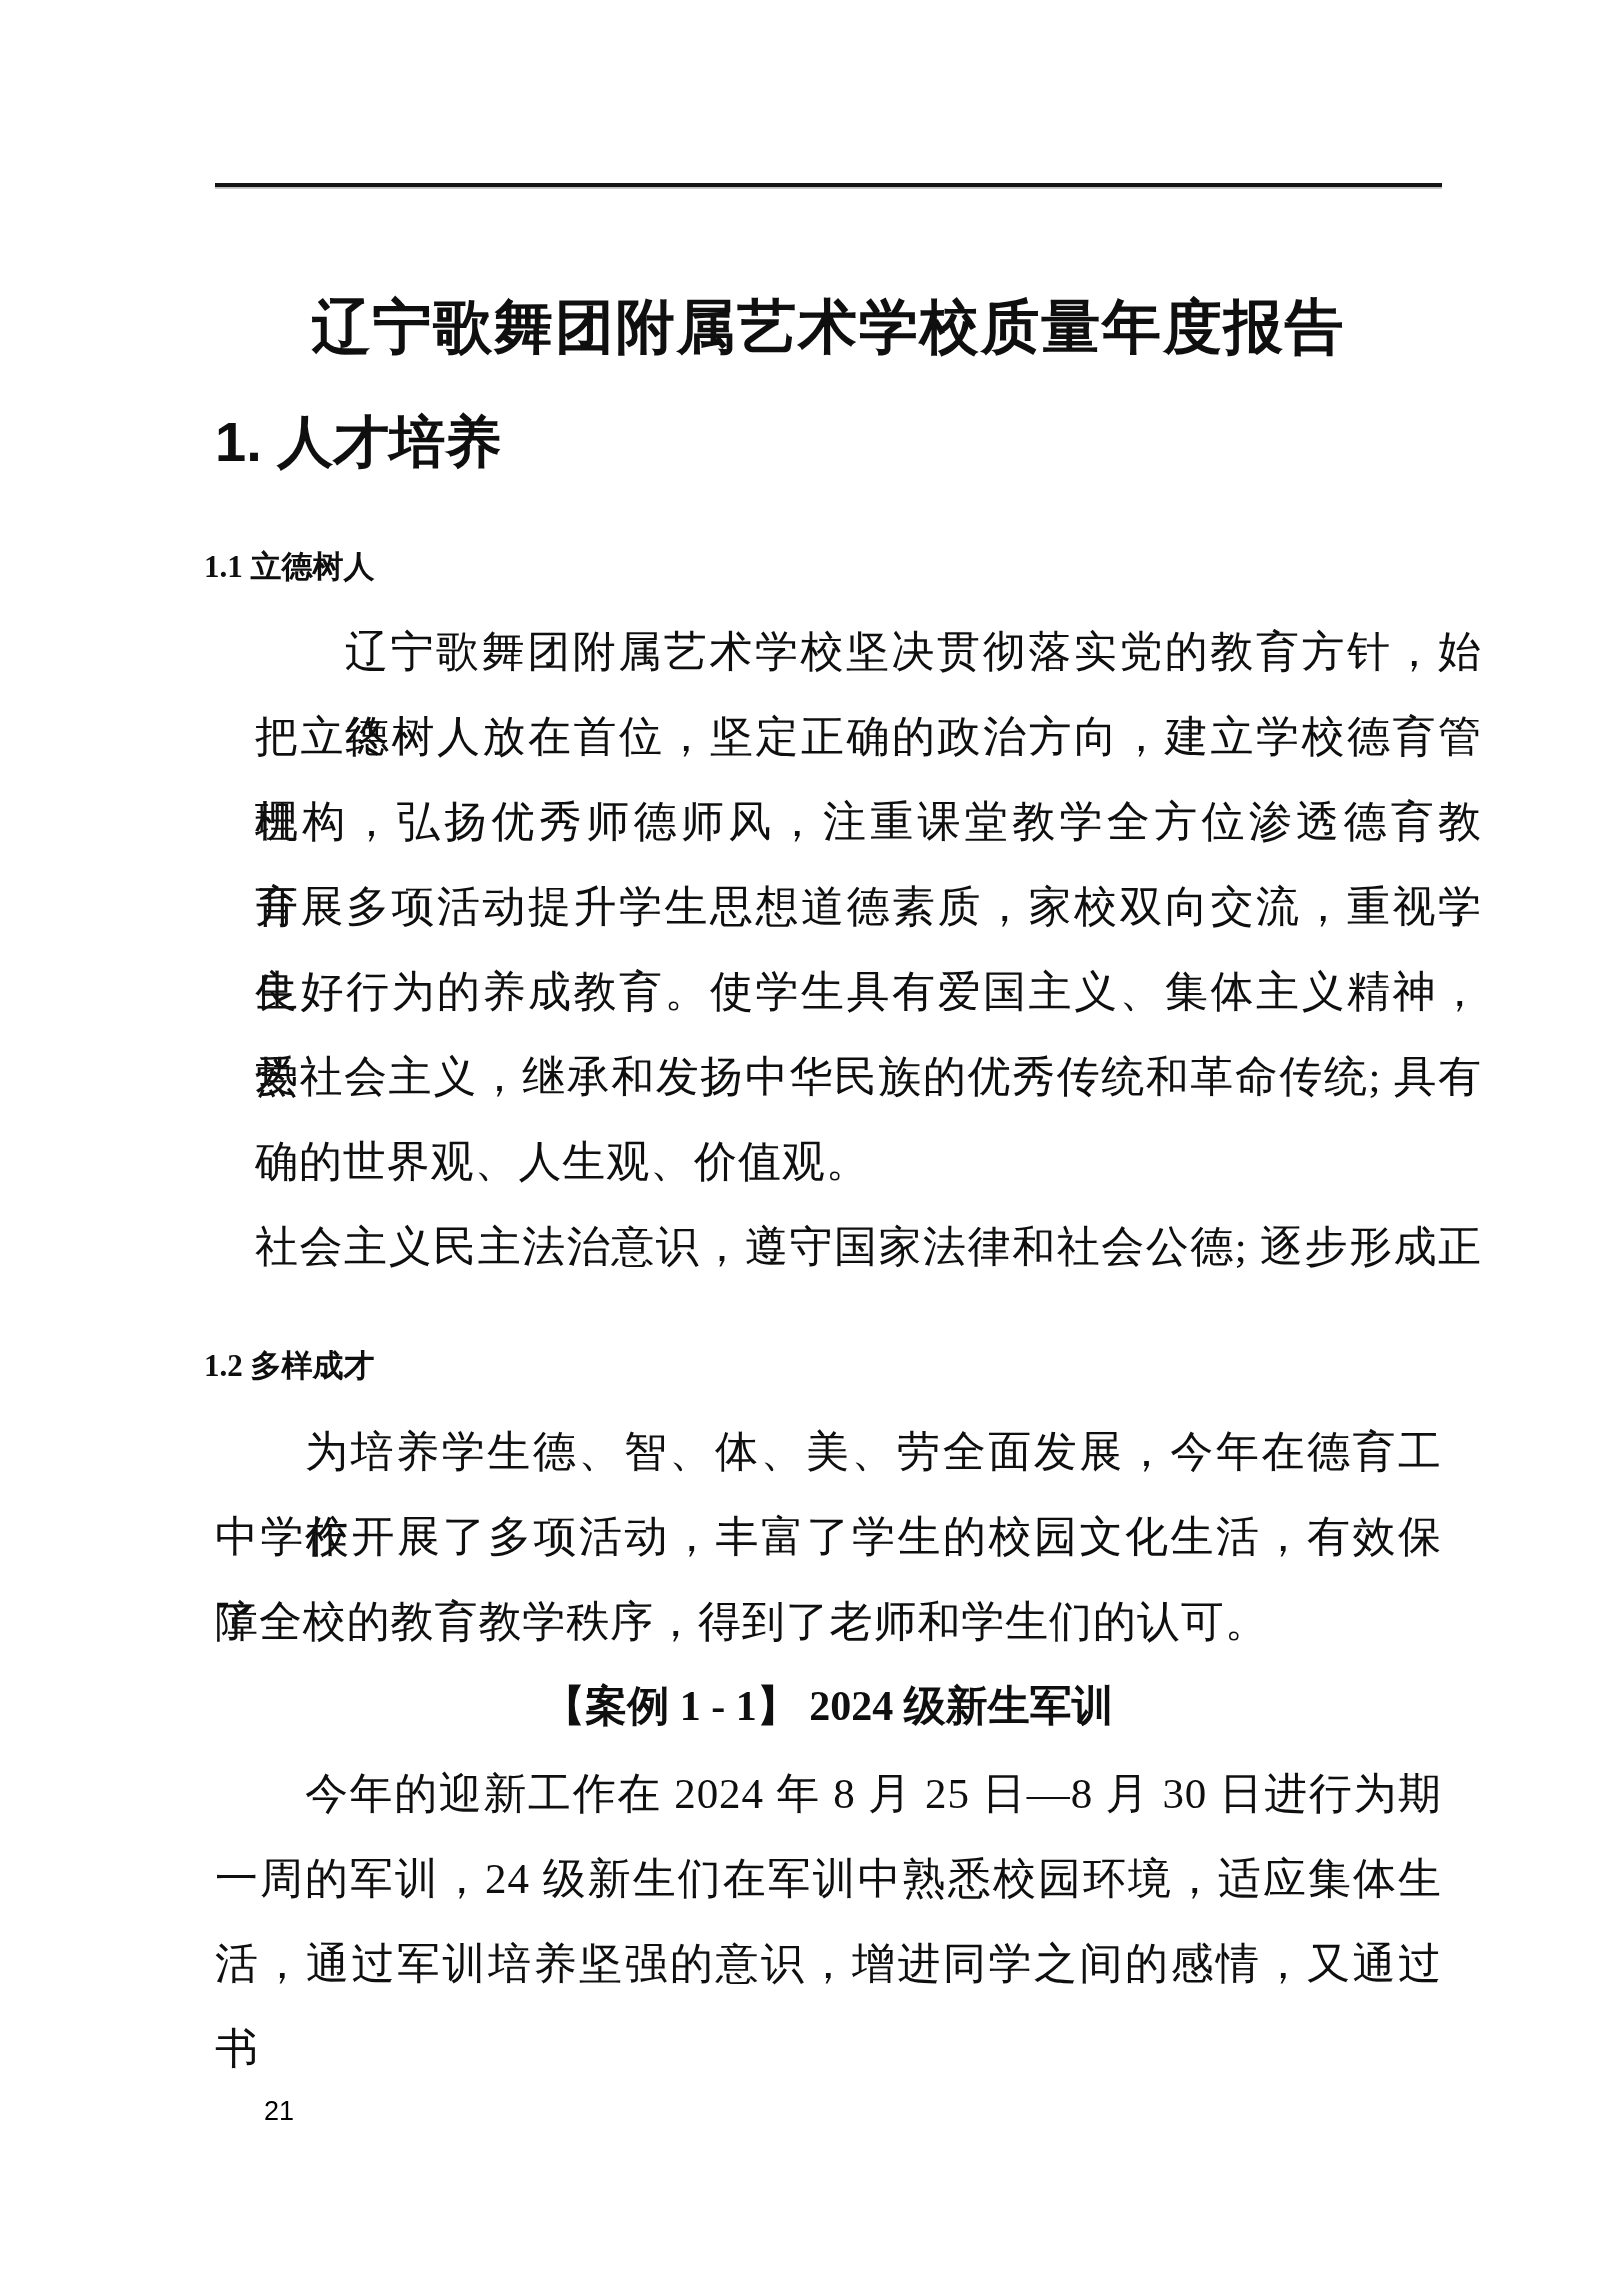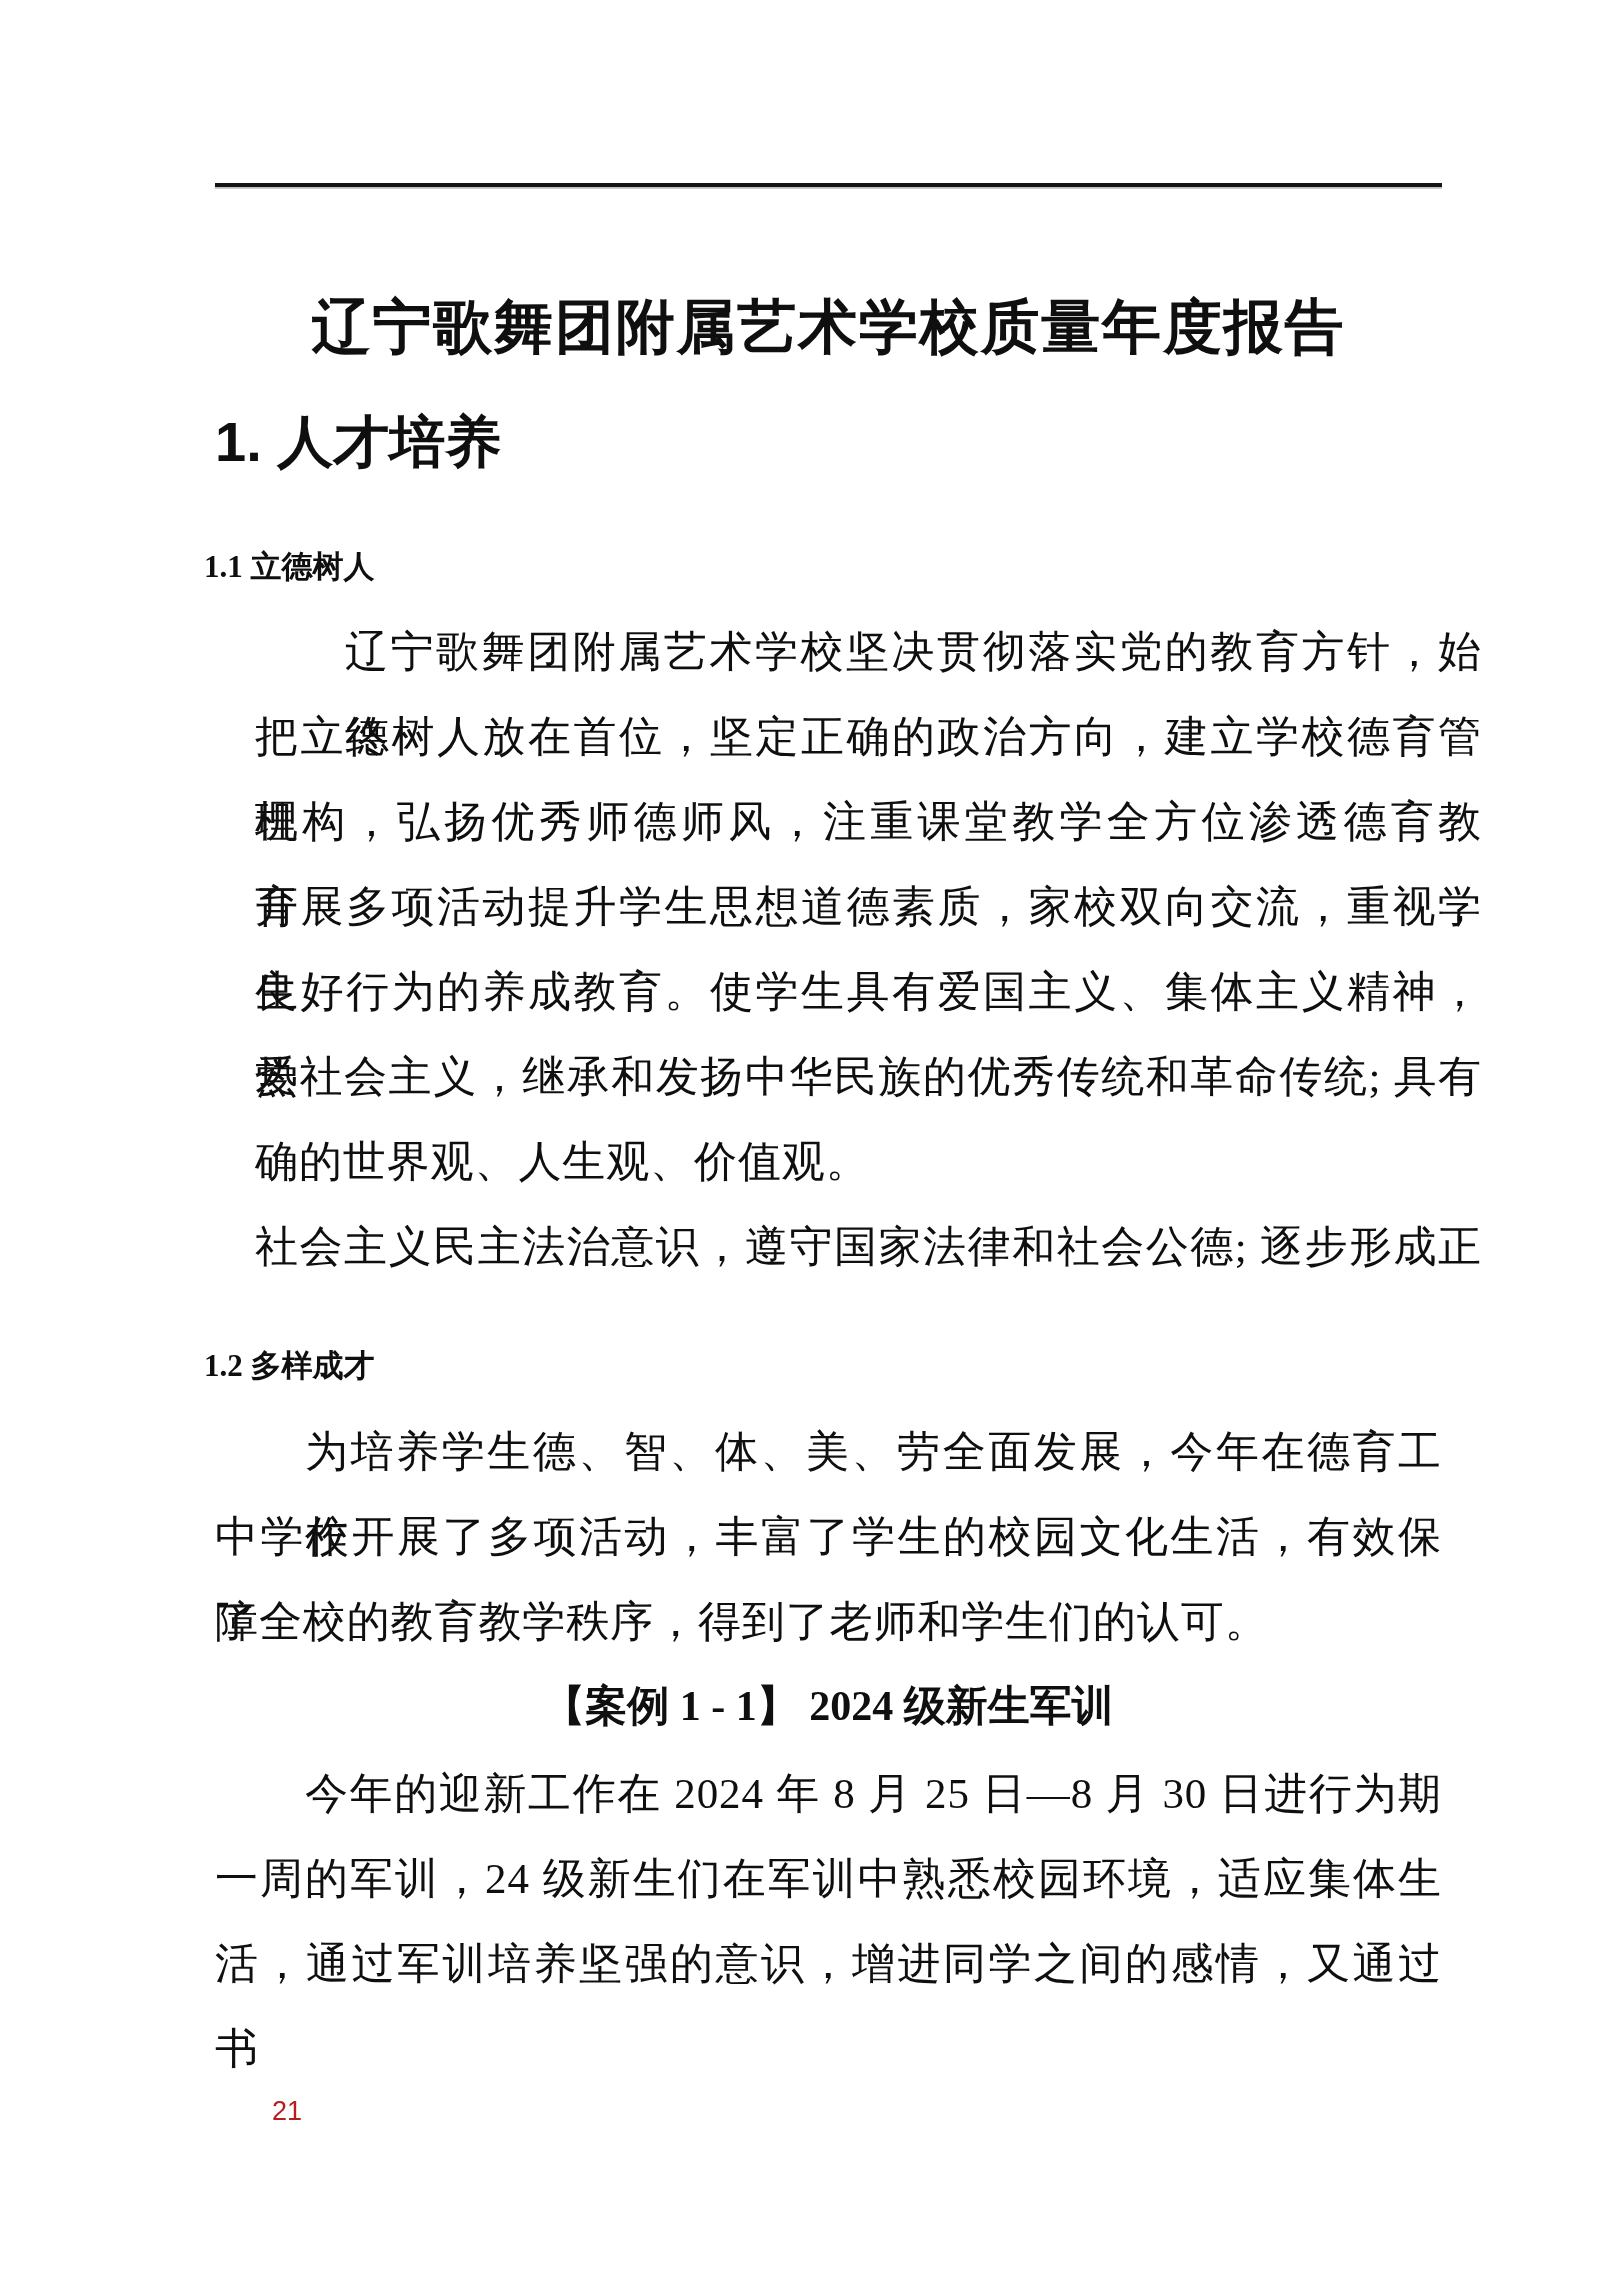--- a/index.html
+++ b/index.html
@@ -89,26 +89,26 @@
     height: 85px;
     line-height: 85px;
     margin: 0;
     text-align: center;
     font-size: 42px;
     font-weight: 700;
     white-space: nowrap;
   }
   .page-number {
     position: absolute;
-    left: 272px;
+    left: 264px;
     top: 2096px;
     font-size: 27px;
     line-height: 30px;
     font-family: "Liberation Sans", "DejaVu Sans", sans-serif;
-    color: #b91c1c;
+    color: #000000;
   }
 </style>
 </head>
 <body>
 
 <div class="page">
 
   <div class="header-rule"></div>
 
   <h1 class="doc-title">辽宁歌舞团附属艺术学校质量年度报告</h1>

